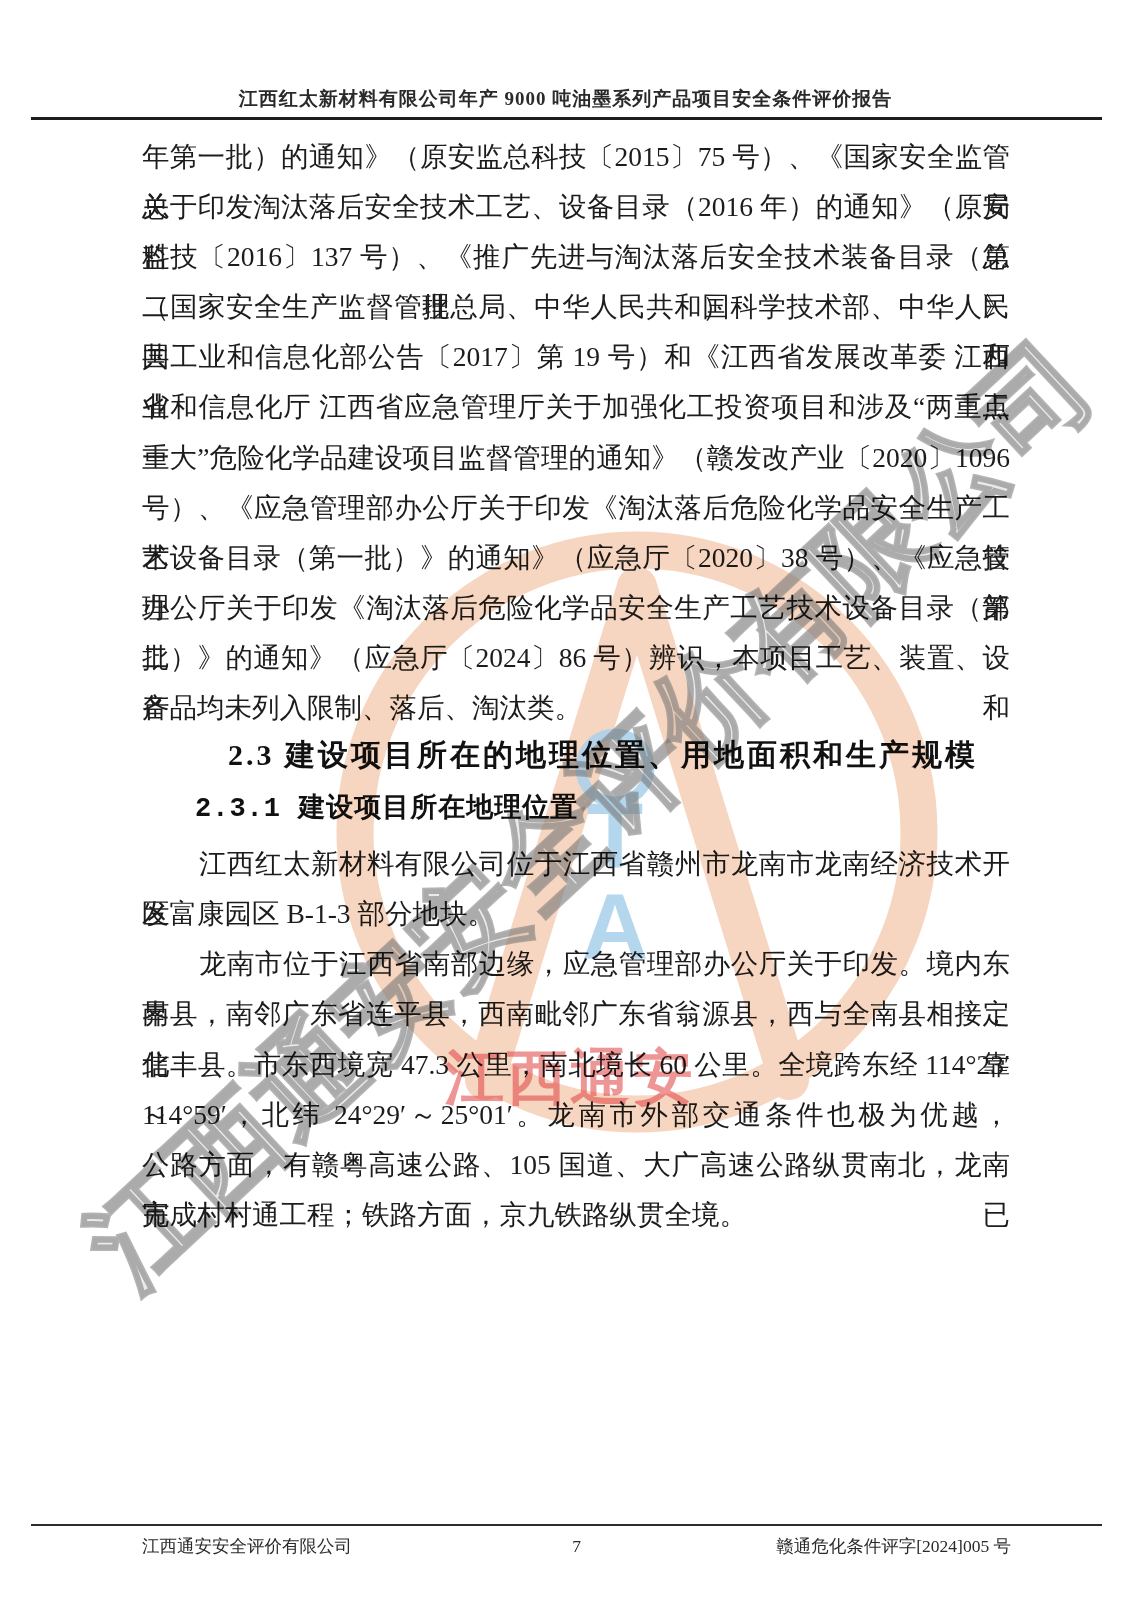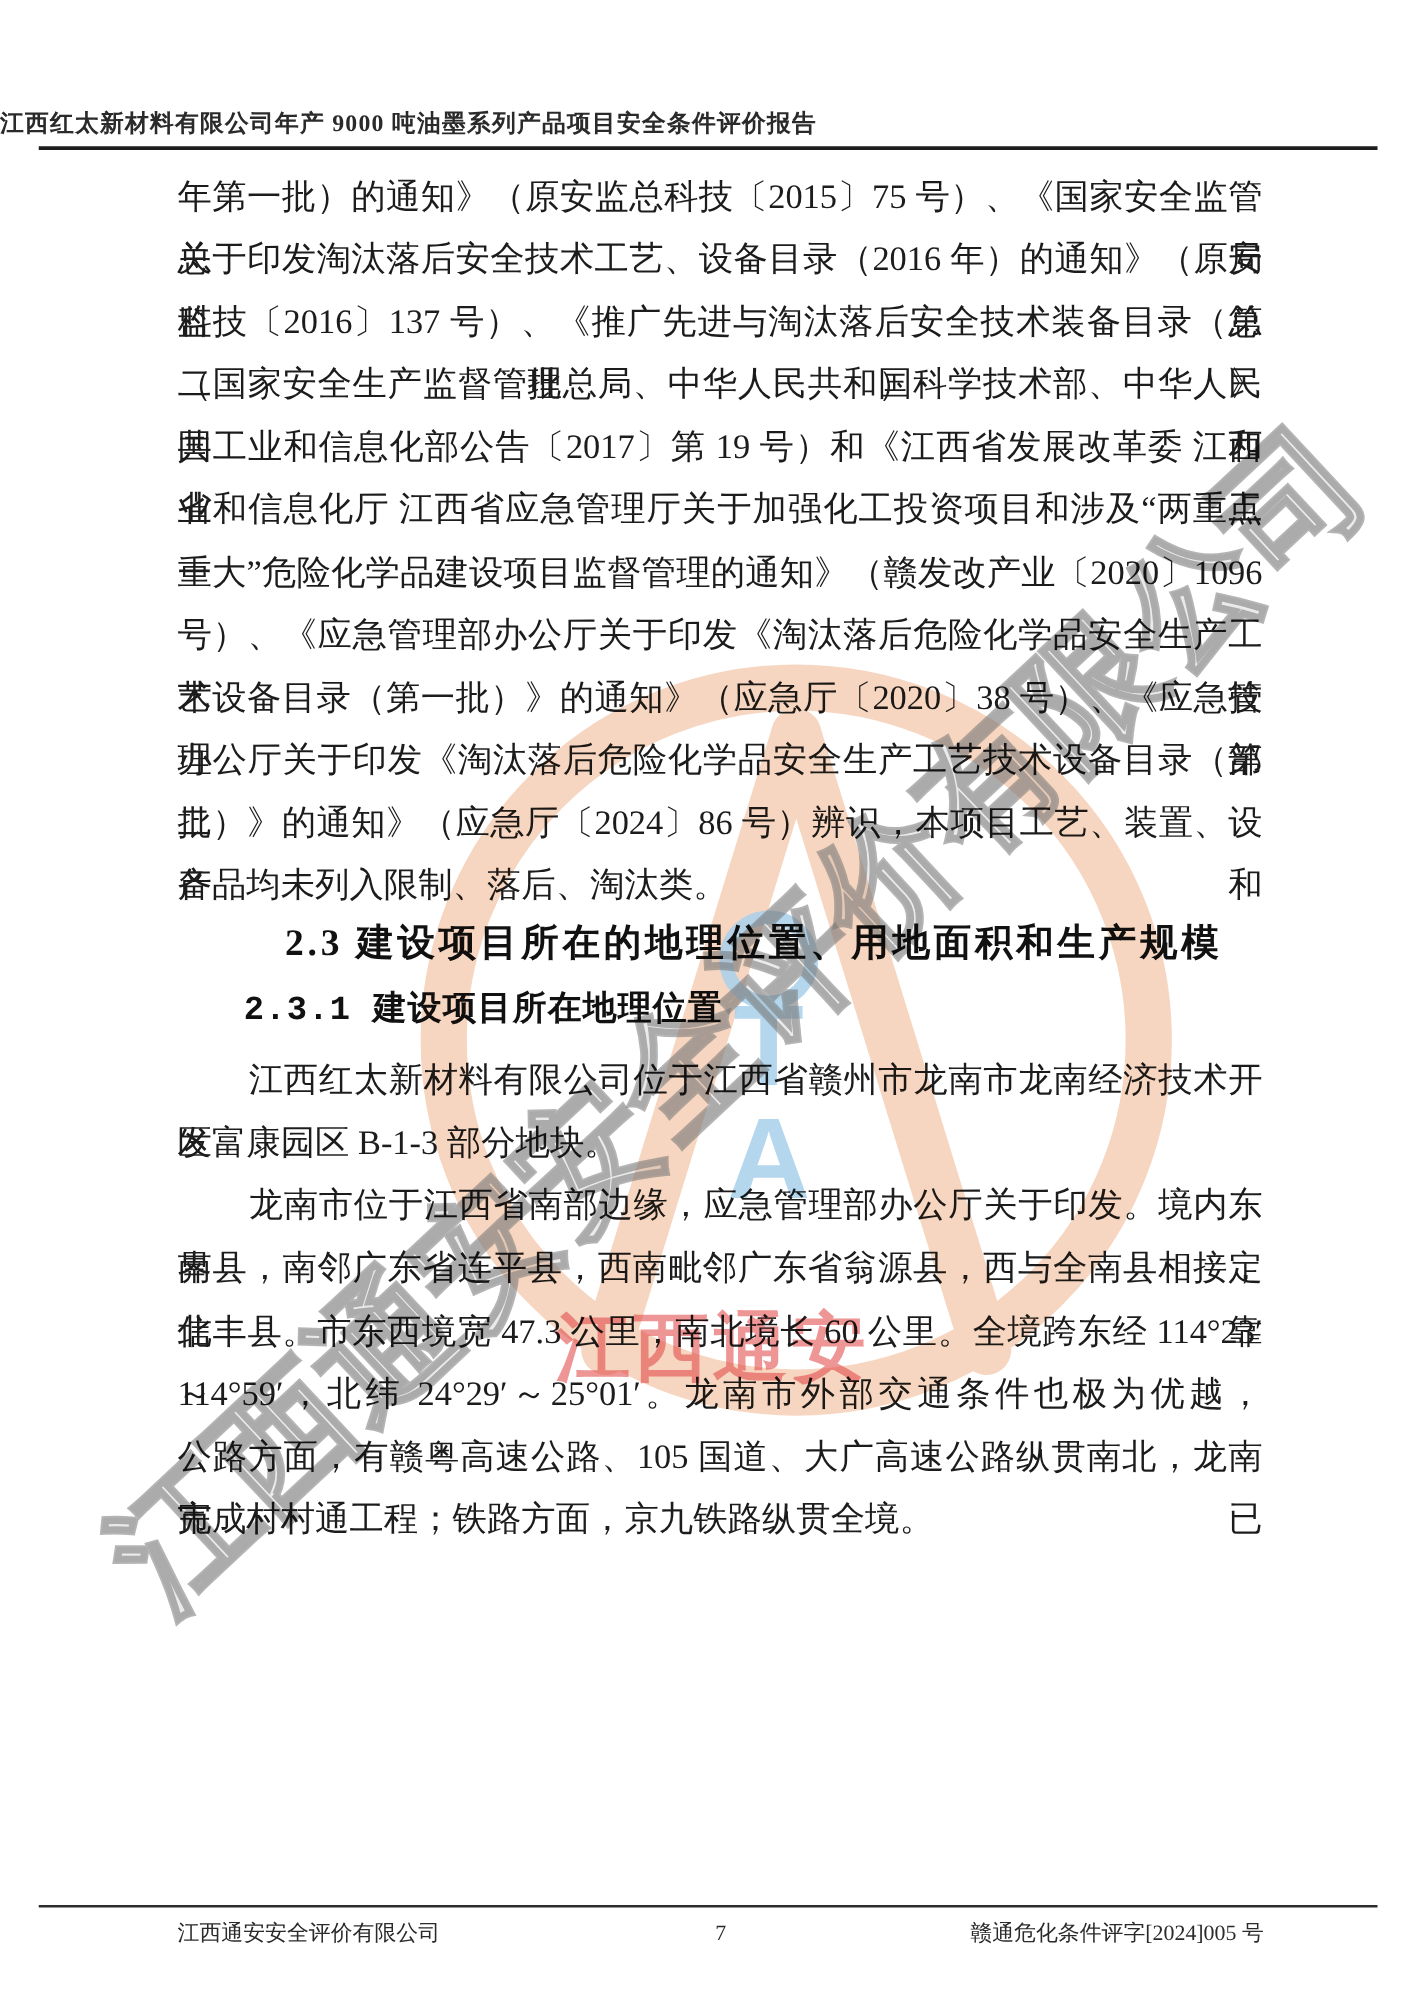--- a/index.html
+++ b/index.html
@@ -2,21 +2,21 @@
 <html><head>
 <meta charset="utf-8">
 <style>
   html,body{margin:0;padding:0;background:#ffffff;}
   .page{
     position:relative;width:1131px;height:1600px;background:#ffffff;overflow:hidden;
     font-family:"Liberation Serif","DejaVu Serif",serif;color:#1c1c1c;
   }
   
   .header-title{
-    position:absolute;top:86px;left:0;right:0;
+    position:absolute;top:86px;left:0;right:0;text-align:center;
     font-size:19px;font-weight:bold;color:#2a2a2a;letter-spacing:1px;
   }
   .header-rule{position:absolute;top:117px;left:31px;right:29px;height:3px;background:#1d1d1d;}
   
   .content{position:absolute;left:142px;top:132px;width:868px;font-size:27.5px;}
   .line{
     height:50.1px;line-height:50.1px;overflow:visible;
     text-align:justify;text-align-last:justify;text-justify:inter-character;
   }
   .line.last{text-align:left;text-align-last:left;}

